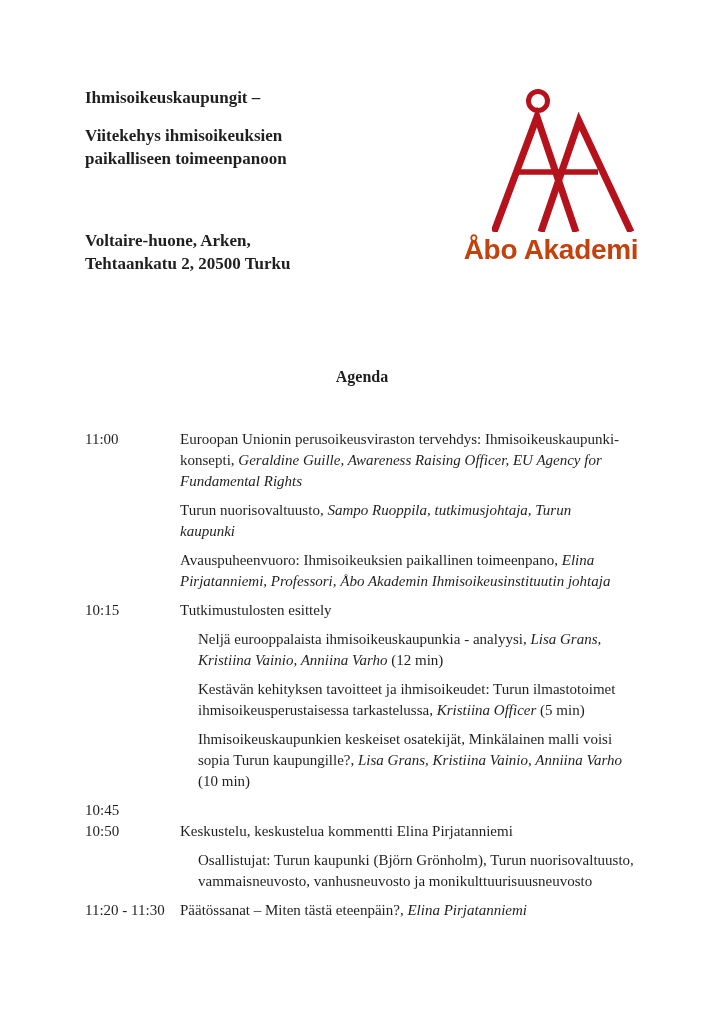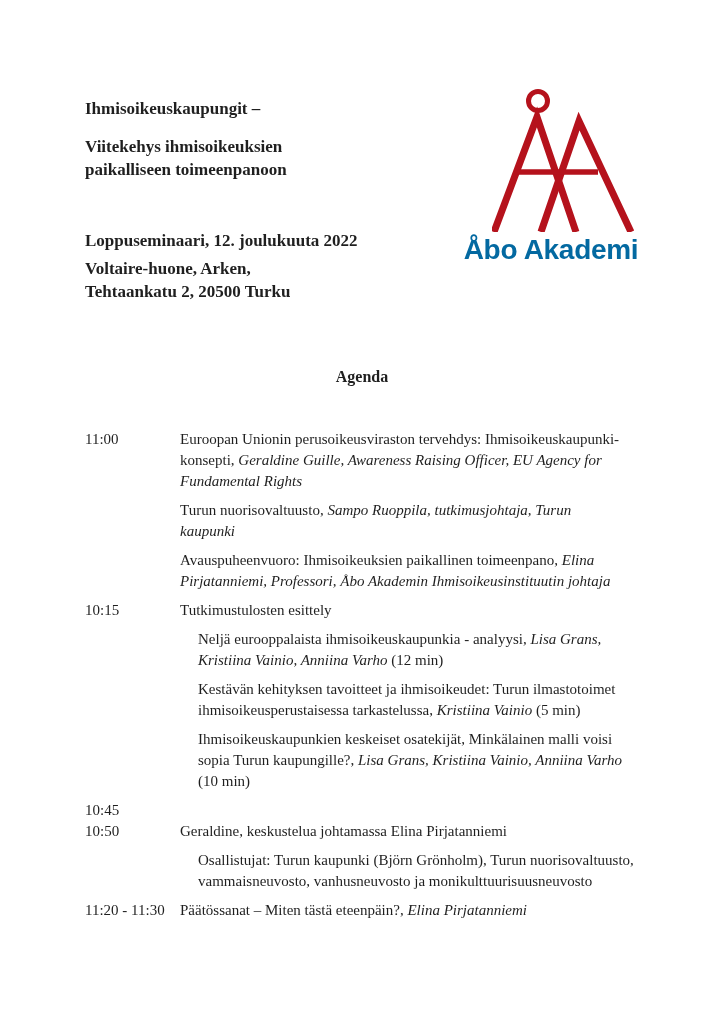--- a/index.html
+++ b/index.html
@@ -7,21 +7,21 @@
     position: relative;
     width: 724px;
     height: 1024px;
     background: #ffffff;
     font-family: "Liberation Serif", serif;
     color: #1f1f1f;
     overflow: hidden;
   }
 
   
-  .title-block { position: absolute; left: 85px; top: 97px; }
+  .title-block { position: absolute; left: 85px; top: 86px; }
   .doc-title {
     font-weight: bold;
     font-size: 17px;
     line-height: 23px;
     margin: 0 0 15px 0;
     white-space: nowrap;
   }
   .doc-subtitle { font-weight: bold; font-size: 17px; line-height: 23px; }
 
   
@@ -85,56 +85,55 @@
     </div>
   </div>
 
   <div class="logo">
     <svg class="logo-mark" width="145" height="147" viewBox="0 0 145 147" fill="none" style="color: rgb(181, 18, 28);">
       <circle cx="46" cy="16" r="9.5" stroke="currentColor" stroke-width="5" fill="none"></circle>
       <path d="M2,147 L45,32 L84,147" stroke="currentColor" stroke-width="7" fill="none"></path>
       <path d="M49,147 L87,36 L139,147" stroke="currentColor" stroke-width="7" fill="none"></path>
       <path d="M24,87 L106,87" stroke="currentColor" stroke-width="5.5" fill="none"></path>
     </svg>
-    <div class="logo-wordmark" style="color: #0369a1;">Åbo Akademi</div>
+    <div class="logo-wordmark" style="color: #c2410c;">Åbo Akademi</div>
   </div>
 
   <div class="event-block">
-    <div class="event-line">Loppuseminaari, 12. joulukuuta 2022</div>
     <div class="venue-line">Voltaire-huone, Arken,</div>
     <div class="venue-line">Tehtaankatu 2, 20500 Turku</div>
   </div>
 
   <div class="agenda-heading">Agenda</div>
 
   <div class="agenda" id="agenda">
       <div class="agenda-row">
         <div class="time">11:00</div>
         <div class="entries">
           <p class="entry"><span>Euroopan Unionin perusoikeusviraston tervehdys: Ihmisoikeuskaupunki-konsepti, </span><em>Geraldine Guille, Awareness Raising Officer, EU Agency for Fundamental Rights</em></p>
           <p class="entry"><span>Turun nuorisovaltuusto, </span><em>Sampo Ruoppila, tutkimusjohtaja, Turun kaupunki</em></p>
           <p class="entry"><span>Avauspuheenvuoro: Ihmisoikeuksien paikallinen toimeenpano, </span><em>Elina Pirjatanniemi, Professori, Åbo Akademin Ihmisoikeusinstituutin johtaja</em></p>
         </div>
       </div>
       <div class="agenda-row">
         <div class="time">10:15</div>
         <div class="entries">
           <p class="entry"><span>Tutkimustulosten esittely</span></p>
           <p class="entry indent"><span>Neljä eurooppalaista ihmisoikeuskaupunkia - analyysi, </span><em>Lisa Grans, Kristiina Vainio, Anniina Varho</em><span> (12 min)</span></p>
-          <p class="entry indent"><span>Kestävän kehityksen tavoitteet ja ihmisoikeudet: Turun ilmastotoimet ihmisoikeusperustaisessa tarkastelussa, </span><em>Kristiina Vainio</em><span> (5 min)</span></p>
+          <p class="entry indent"><span>Kestävän kehityksen tavoitteet ja ihmisoikeudet: Turun ilmastotoimet ihmisoikeusperustaisessa tarkastelussa, </span><em>Kristiina Officer</em><span> (5 min)</span></p>
           <p class="entry indent"><span>Ihmisoikeuskaupunkien keskeiset osatekijät, Minkälainen malli voisi sopia Turun kaupungille?, </span><em>Lisa Grans, Kristiina Vainio, Anniina Varho</em><span> (10 min)</span></p>
         </div>
       </div>
       <div class="agenda-row">
         <div class="time">10:45</div>
       </div>
       <div class="agenda-row">
         <div class="time">10:50</div>
         <div class="entries">
-          <p class="entry"><span>Geraldine, keskustelua johtamassa Elina Pirjatanniemi</span></p>
+          <p class="entry"><span>Keskustelu, keskustelua kommentti Elina Pirjatanniemi</span></p>
           <p class="entry indent"><span>Osallistujat: Turun kaupunki (Björn Grönholm), Turun nuorisovaltuusto, vammaisneuvosto, vanhusneuvosto ja monikulttuurisuusneuvosto</span></p>
         </div>
       </div>
       <div class="agenda-row">
         <div class="time">11:20 - 11:30</div>
         <div class="entries">
           <p class="entry"><span>Päätössanat – Miten tästä eteenpäin?, </span><em>Elina Pirjatanniemi</em></p>
         </div>
       </div>
     </div>

